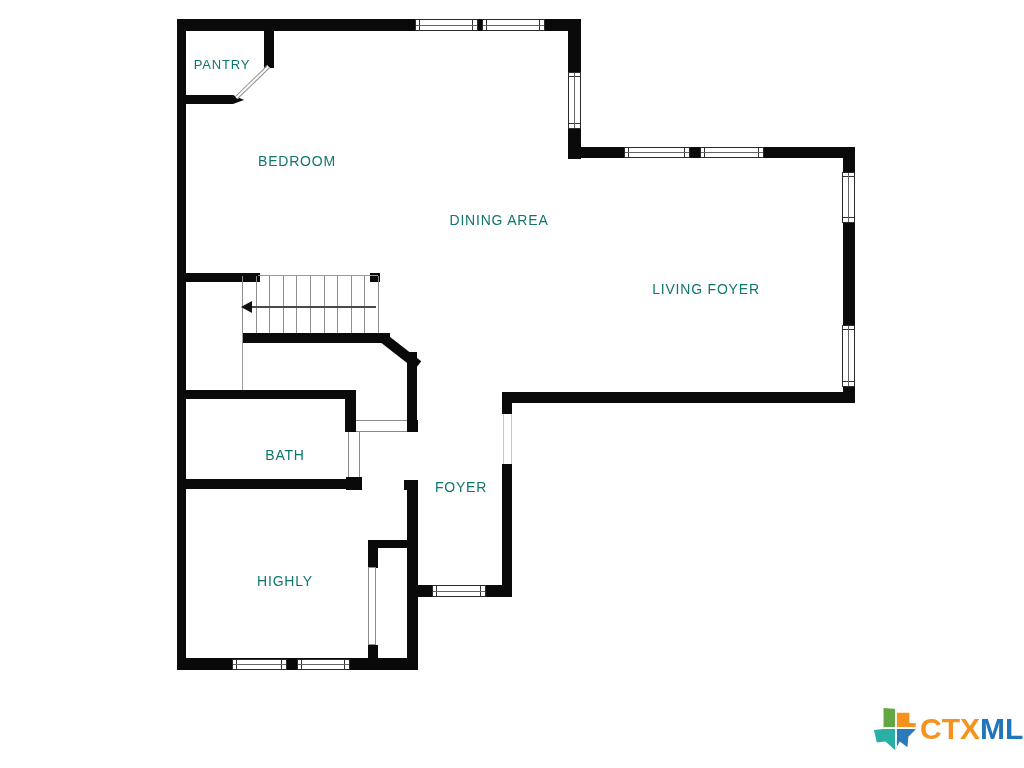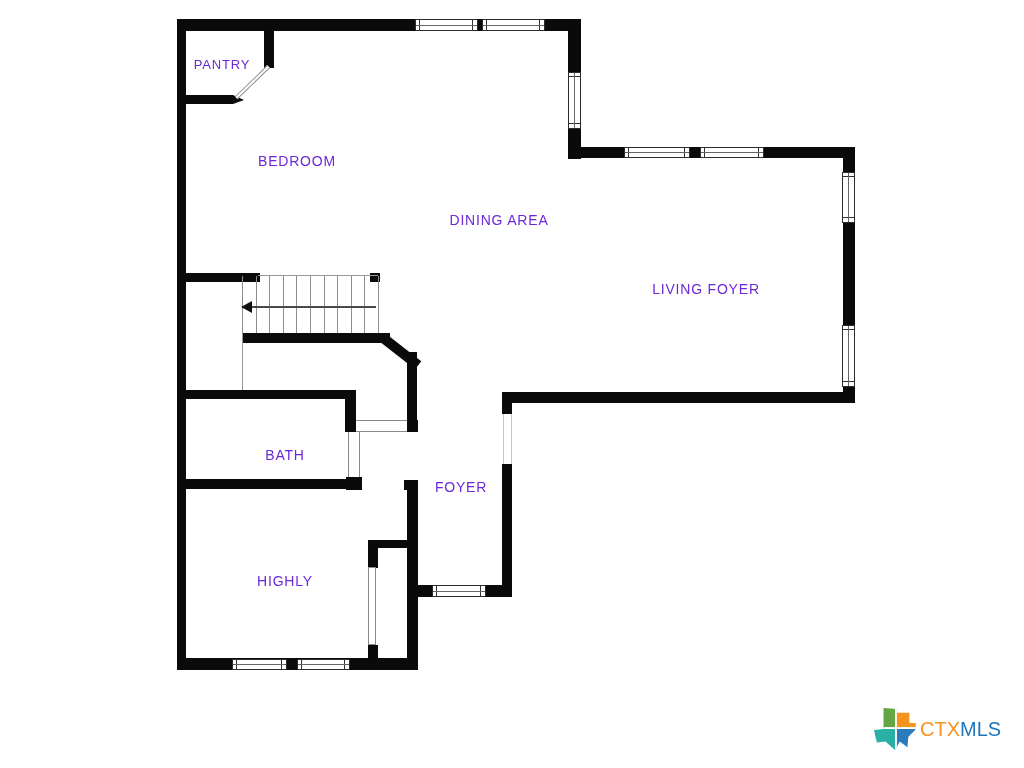--- a/index.html
+++ b/index.html
@@ -18,32 +18,32 @@
       linear-gradient(#333,#333) 0 3px / 100% 1px no-repeat,
       linear-gradient(#333,#333) 0 calc(100% - 4px) / 100% 1px no-repeat,#fff;
       border:1px solid #2b2b2b;box-sizing:border-box;}
   .door-v{position:absolute;background:#fff;border-left:1px solid #8a8a8a;border-right:1px solid #8a8a8a;box-sizing:border-box;}
   .door-h{position:absolute;background:#fff;border-top:1px solid #8a8a8a;border-bottom:1px solid #8a8a8a;box-sizing:border-box;}
   .opening-v{position:absolute;background:#fff;border-left:1px solid #c7c7c7;border-right:1px solid #c7c7c7;box-sizing:border-box;}
   .closet-door{position:absolute;background:#fff;border:1px solid #8a8a8a;box-sizing:border-box;}
   .diag{position:absolute;transform-origin:0 0;}
   .stairs{position:absolute;background:
       repeating-linear-gradient(to right,#8d8d8d 0 1px,transparent 1px 13.6px);}
-  .room-label{position:absolute;transform:translate(-50%,-50%);color:#6d28d9;
+  .room-label{position:absolute;transform:translate(-50%,-50%);color:#0f766e;
       font-size:14px;letter-spacing:0.8px;white-space:nowrap;}
   .room-label.small{font-size:13px;}
   .arrow-line{position:absolute;background:#4a4a4a;}
   .arrow-head-left{position:absolute;width:0;height:0;
       border-top:6px solid transparent;border-bottom:6px solid transparent;border-right:11px solid #111;}
   .wall-arrow-tip{position:absolute;width:0;height:0;
       border-top:5px solid transparent;border-bottom:4px solid transparent;border-left:11px solid #0a0a0a;}
   .disclaimer{position:absolute;left:0;right:0;top:735px;text-align:center;
       color:#cbcbcb;font-size:10px;letter-spacing:0.5px;}
   .logo{position:absolute;left:872px;top:707px;display:flex;align-items:center;}
-  .logo .txt{font-weight:normal;font-size:20px;letter-spacing:0;line-height:44px;}
+  .logo .txt{font-weight:bold;font-size:30px;letter-spacing:0;line-height:44px;}
 </style>
 </head>
 <body>
 
 <div id="canvas">
 
   <div class="wall" style="left:177px;top:19px;width:9px;height:651px"></div>
   <div class="wall" style="left:177px;top:19px;width:404px;height:12px"></div>
   <div class="wall" style="left:568px;top:19px;width:13px;height:140px"></div>
   <div class="wall" style="left:568px;top:147px;width:287px;height:11px"></div>

